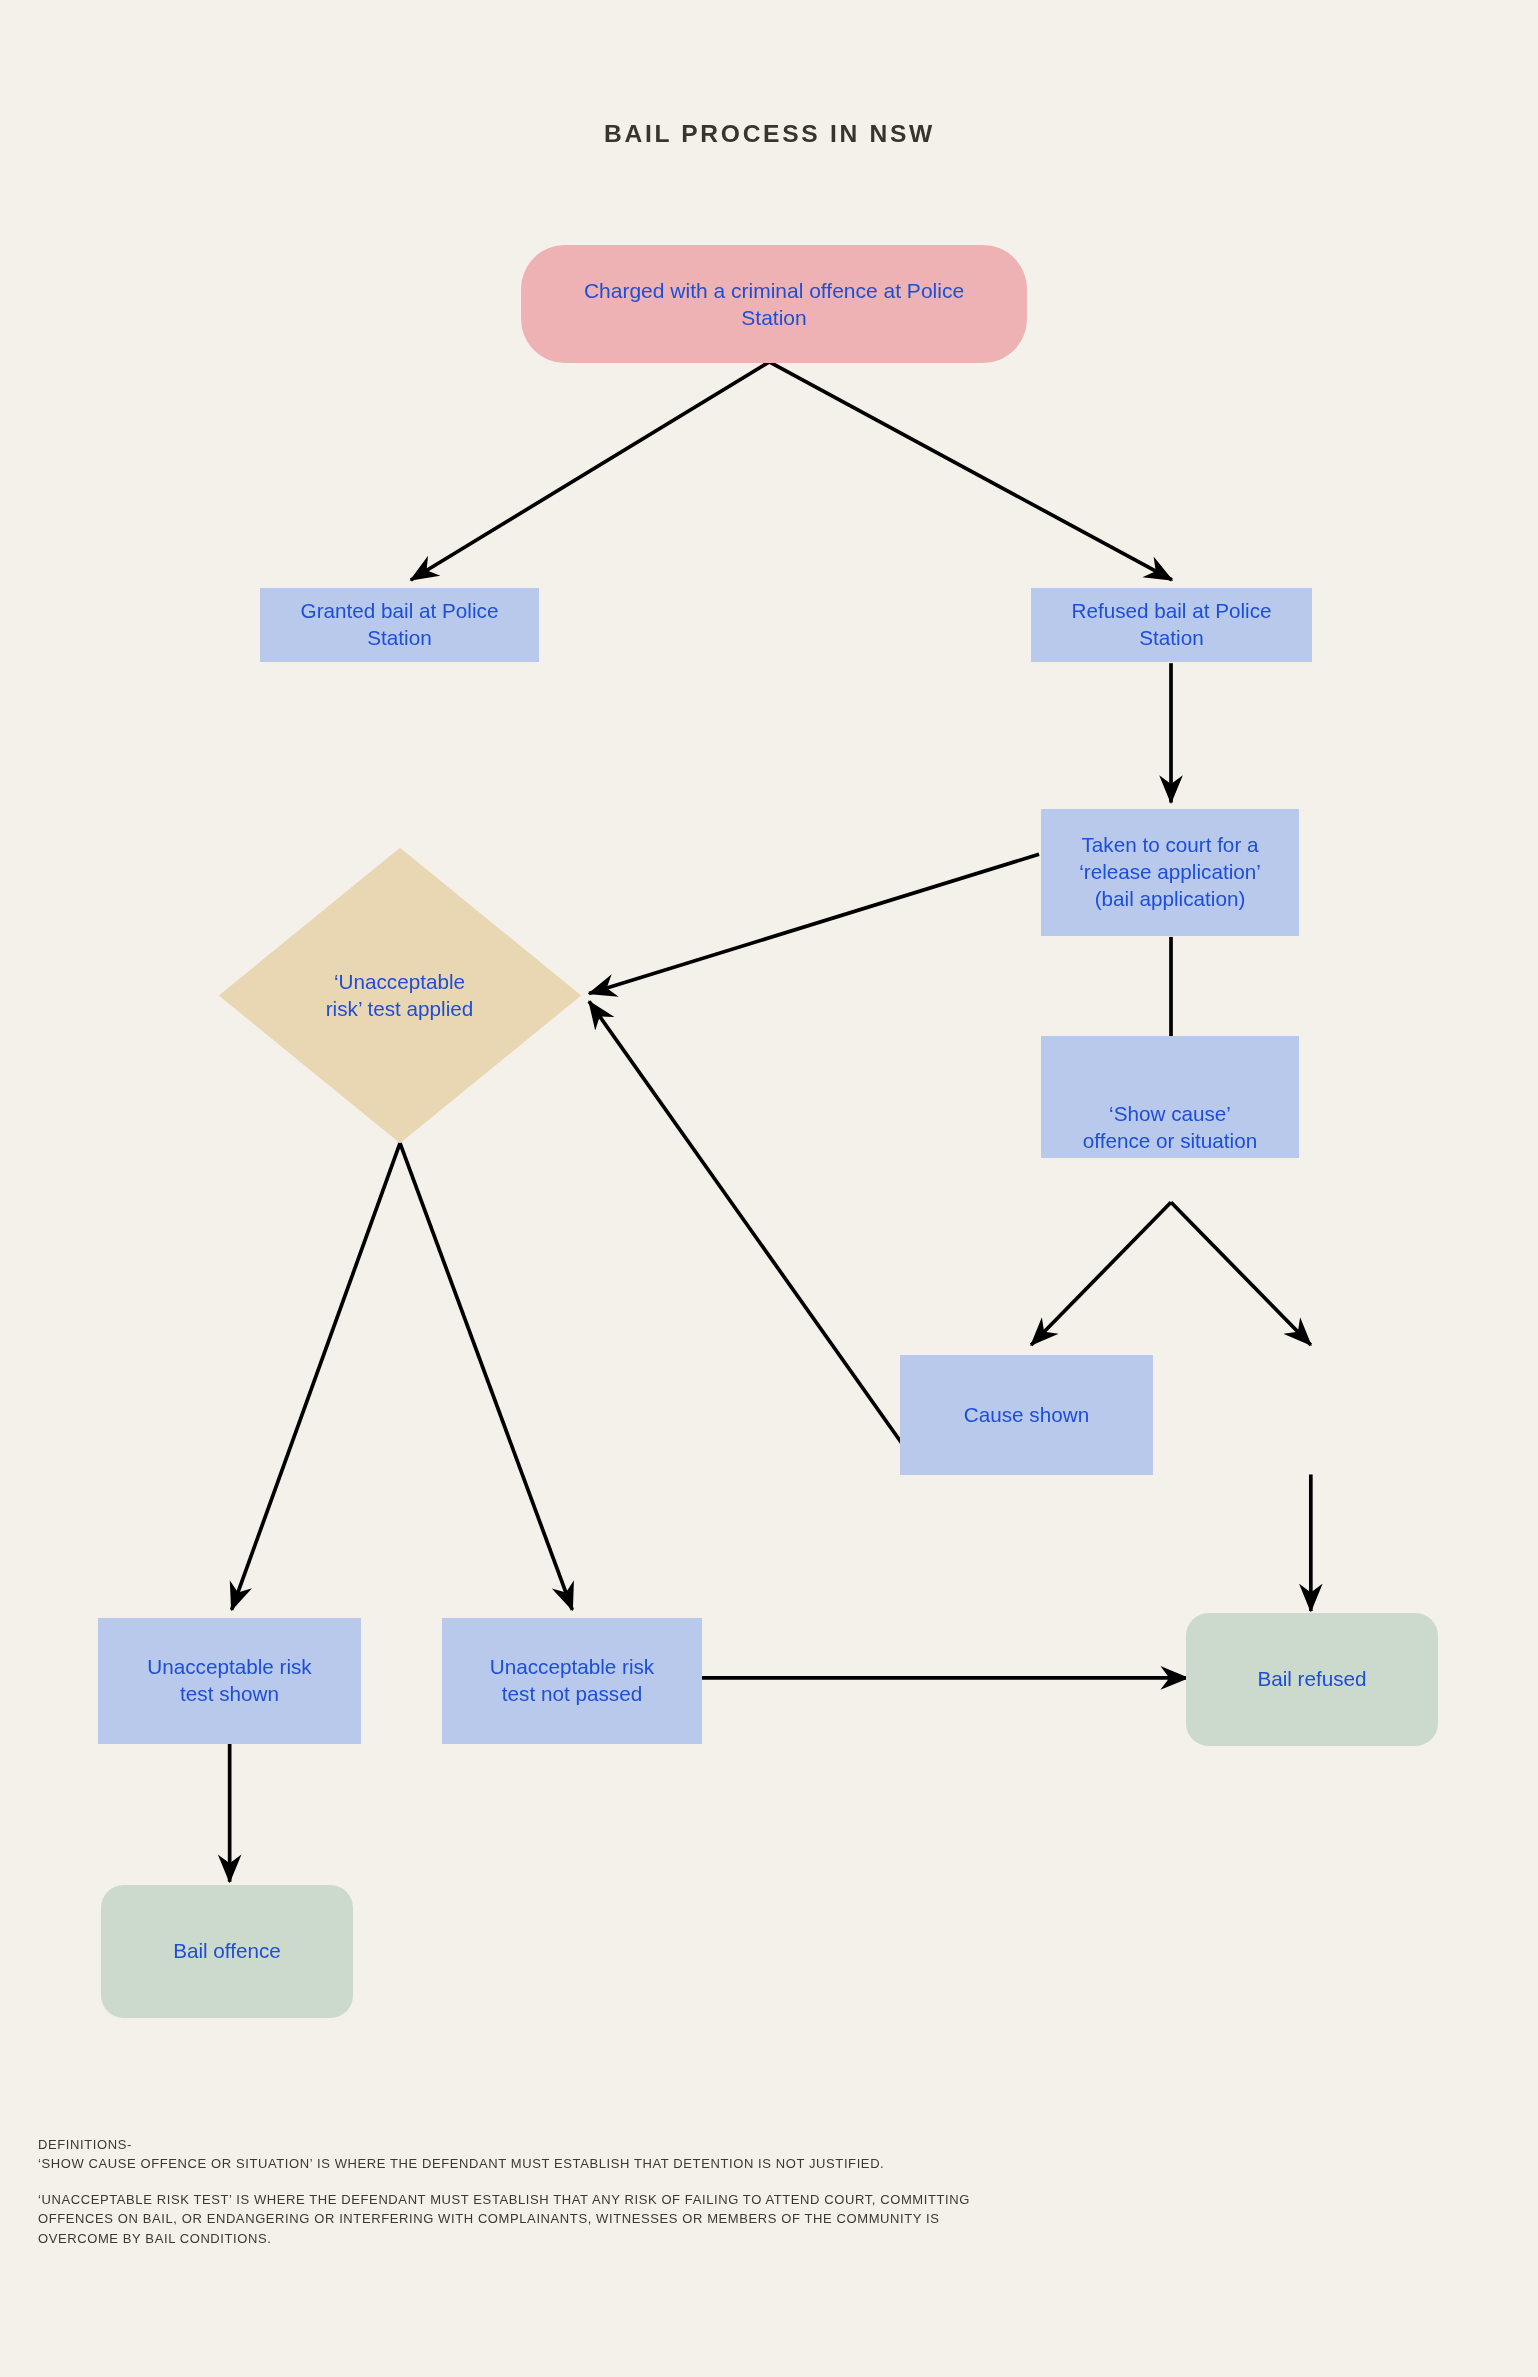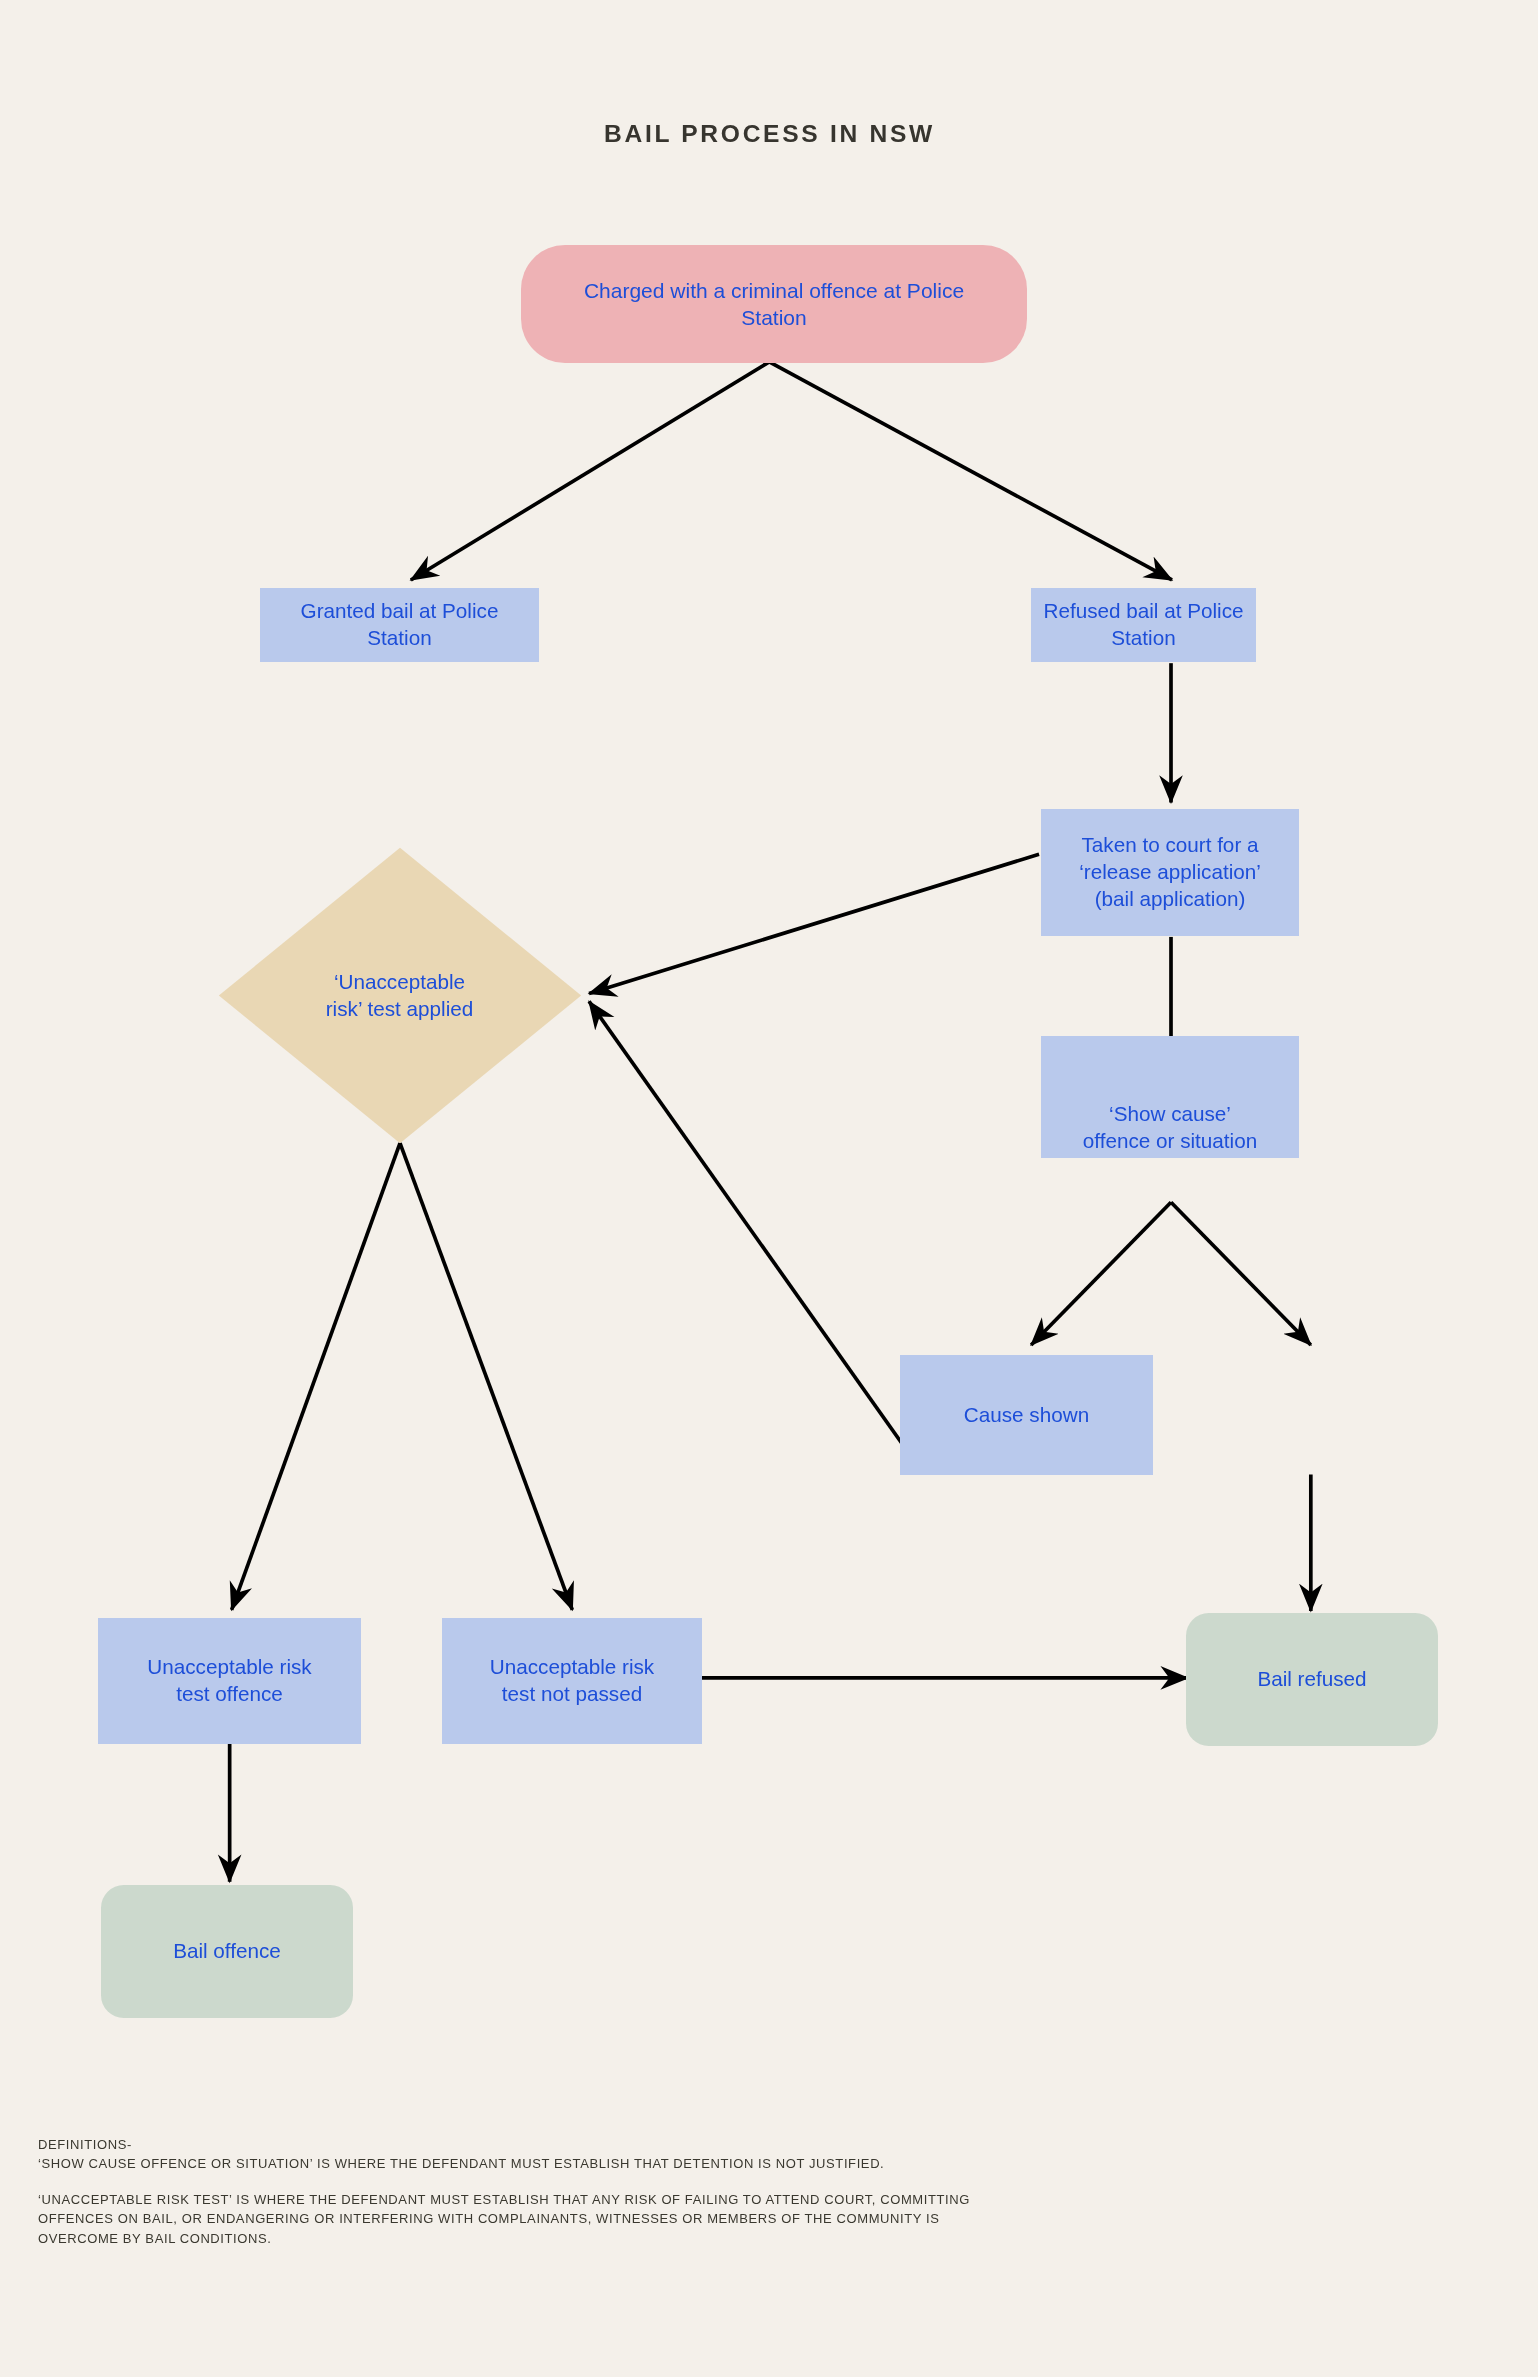--- a/index.html
+++ b/index.html
@@ -129,21 +129,21 @@
     </div>
   </div>
 
   <div class="node rect" style="left:260px; top:588px; width:279px; height:74px;">
     <div>
       <span>Granted bail at Police</span><br>
       <span>Station</span>
     </div>
   </div>
 
-  <div class="node rect" style="left:1031px; top:588px; width:225px; height:74px;">
+  <div class="node rect" style="left:1031px; top:588px; width:281px; height:74px;">
     <div>
       <span>Refused bail at Police</span><br>
       <span>Station</span>
     </div>
   </div>
 
   <div class="node rect" style="left:1041px; top:809px; width:258px; height:127px;">
     <div>
       <span>Taken to court for a</span><br>
       <span>‘release application’</span><br>
@@ -168,21 +168,21 @@
   <div class="node rect" style="left:900px; top:1355px; width:253px; height:120px;">
     <div>
       <span>Cause shown</span>
     </div>
   </div>
 
 
   <div class="node rect" style="left:98px; top:1618px; width:263px; height:126px;">
     <div>
       <span>Unacceptable risk</span><br>
-      <span>test offence</span>
+      <span>test shown</span>
     </div>
   </div>
 
   <div class="node rect" style="left:442px; top:1618px; width:260px; height:126px;">
     <div>
       <span>Unacceptable risk</span><br>
       <span>test not passed</span>
     </div>
   </div>
 

